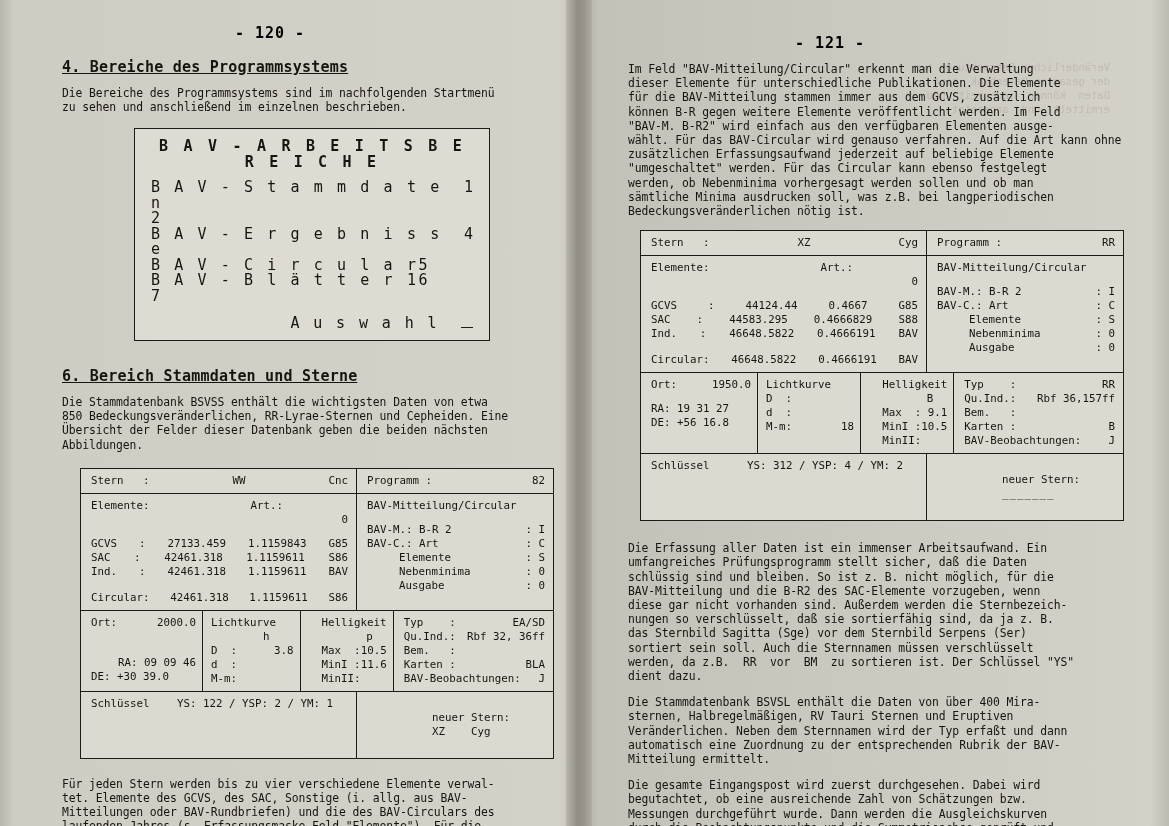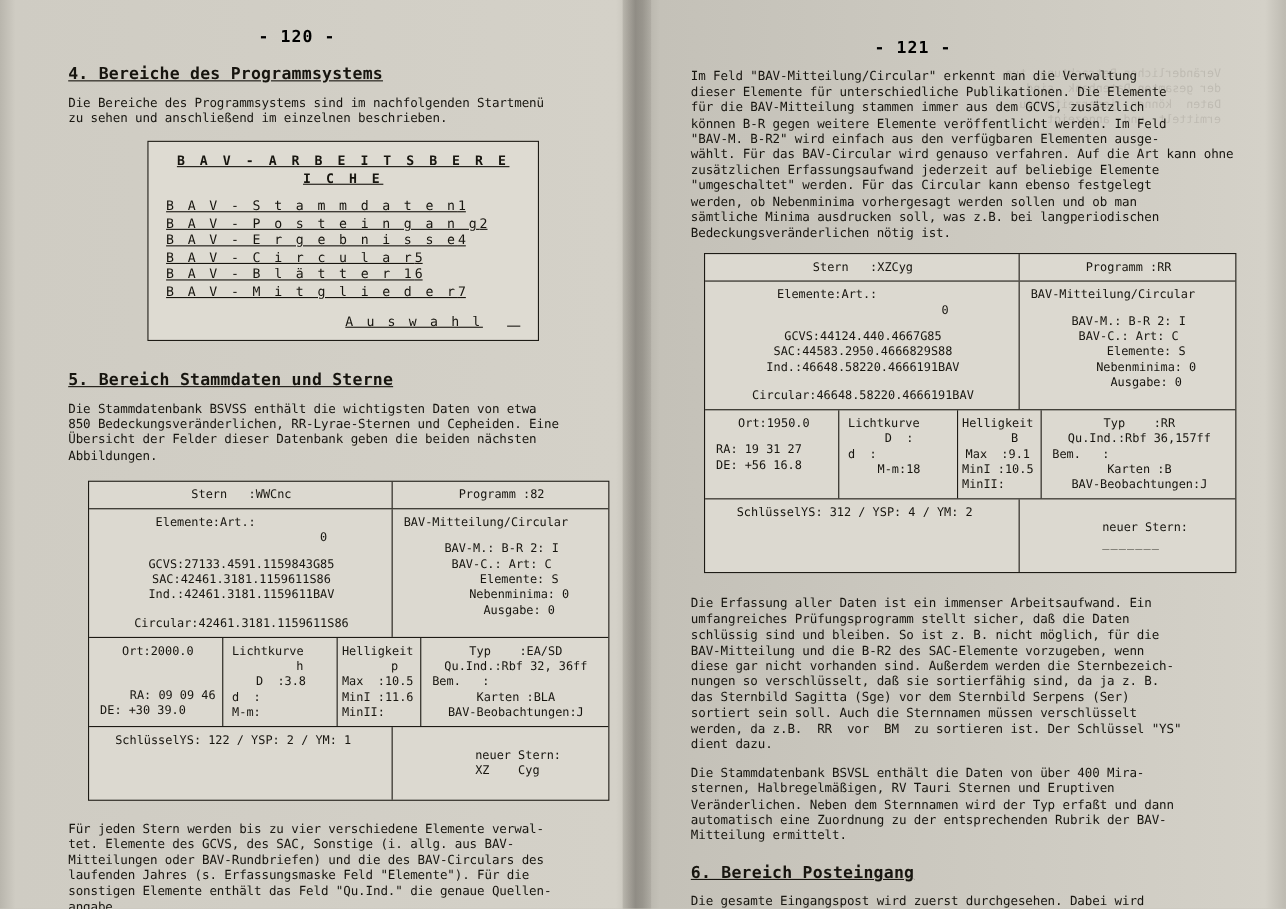--- a/index.html
+++ b/index.html
@@ -45,44 +45,44 @@
   p.t{
     font-size:11.4px;line-height:14.2px;margin:0 0 12px 0;
     white-space:pre-wrap;letter-spacing:-.1px;
     font-family:"DejaVu Sans Mono", monospace;
   }
 
   
   .menubox{
     border:1.5px solid #1d1b15;background:#dedbd2;
     padding:10px 16px 8px 16px;
-    font-size:12px;line-height:15.5px;text-decoration:underline;
+    font-size:15px;line-height:15.5px;
   }
   .menubox .title{letter-spacing:3.2px;font-weight:bold;text-align:center;margin-bottom:10px;}
   .menurow{display:flex;letter-spacing:2.6px;}
   .menurow .num{letter-spacing:0;}
   .menusel{display:flex;justify-content:flex-end;margin-top:12px;letter-spacing:2.4px;}
   .menusel .und{letter-spacing:0;margin-left:22px;border-bottom:1px solid #1d1b15;width:12px;display:inline-block;height:11px;}
 
   
   .screen{
     border:1.5px solid #1d1b15;background:#dcd9d0;
     font-size:10.8px;line-height:14px;
     font-family:"DejaVu Sans Mono", monospace;
   }
   .srow{display:flex;}
   .sband{border-bottom:1.2px solid #1d1b15;}
   .sleft{flex:1 1 auto;padding:5px 8px 5px 10px;}
   .sright{width:178px;border-left:1.2px solid #1d1b15;padding:5px 8px 5px 10px;}
-  .kv{display:flex;justify-content:center;white-space:pre;}
+  .kv{display:flex;justify-content:space-between;white-space:pre;}
   .line{white-space:pre;}
   .cells3{display:flex;}
   .c1{width:118px;padding:5px 6px 5px 10px;}
   .c2{width:104px;border-left:1.2px solid #1d1b15;padding:5px 6px 5px 8px;}
-  .c3{flex:1 1 auto;border-left:1.2px solid #1d1b15;padding:5px 6px 5px 4px;}
+  .c3{flex:1 1 auto;border-left:1.2px solid #1d1b15;padding:5px 6px 5px 21px;}
   .c4{width:178px;border-left:1.2px solid #1d1b15;padding:5px 8px 5px 10px;}
   .lastrow{display:flex;}
   .lrleft{flex:1 1 auto;padding:5px 8px 5px 10px;}
   .lrright{width:178px;border-left:1.2px solid #1d1b15;padding:5px 8px 5px 10px;white-space:pre;margin-left:15px;}
   .dots{letter-spacing:1px;}
 
   
   .ghost{
     position:absolute;color:rgba(60,56,48,.13);
     font-size:10.5px;line-height:14px;
@@ -112,47 +112,45 @@
     <p class="t">Die Bereiche des Programmsystems sind im nachfolgenden Startmenü
 zu sehen und anschließend im einzelnen beschrieben.</p>
 
     <div class="menubox" style="margin:14px 72px 0 72px;">
       <div class="title">B A V - A R B E I T S B E R E I C H E</div>
       <div class="menurow">
         <span>B A V - S t a m m d a t e n</span>
         <span class="num">1</span>
       </div>
       <div class="menurow">
-        <span>B A V - P o s t e i n g a n g</span>
         <span class="num">2</span>
       </div>
       <div class="menurow">
         <span>B A V - E r g e b n i s s e</span>
         <span class="num">4</span>
       </div>
       <div class="menurow">
         <span>B A V - C i r c u l a r</span>
         <span class="num">5</span>
       </div>
       <div class="menurow">
         <span>B A V - B l ä t t e r  1</span>
         <span class="num">6</span>
       </div>
       <div class="menurow">
-        <span>B A V - M i t g l i e d e r</span>
         <span class="num">7</span>
       </div>
       <div class="menusel">
         <span>A u s w a h l</span>
         <span class="und"></span>
       </div>
     </div>
 
     <div style="height:26px;"></div>
-    <div class="h">5. Bereich Stammdaten und Sterne</div>
+    <div class="h">6. Bereich Stammdaten und Sterne</div>
     <p class="t">Die Stammdatenbank BSVSS enthält die wichtigsten Daten von etwa
 850 Bedeckungsveränderlichen, RR-Lyrae-Sternen und Cepheiden. Eine
 Übersicht der Felder dieser Datenbank geben die beiden nächsten
 Abbildungen.</p>
 
     <div class="screen" style="margin:16px 8px 0 18px;">
       <div class="srow sband">
         <div class="sleft">
           <div class="kv">
             <span>Stern   :</span>
@@ -339,19 +337,18 @@
 nungen so verschlüsselt, daß sie sortierfähig sind, da ja z. B.
 das Sternbild Sagitta (Sge) vor dem Sternbild Serpens (Ser)
 sortiert sein soll. Auch die Sternnamen müssen verschlüsselt
 werden, da z.B.  RR  vor  BM  zu sortieren ist. Der Schlüssel "YS"
 dient dazu.</p>
     <p class="t">Die Stammdatenbank BSVSL enthält die Daten von über 400 Mira-
 sternen, Halbregelmäßigen, RV Tauri Sternen und Eruptiven
 Veränderlichen. Neben dem Sternnamen wird der Typ erfaßt und dann
 automatisch eine Zuordnung zu der entsprechenden Rubrik der BAV-
 Mitteilung ermittelt.</p>
-    <div class="h" style="margin-top:18px;">6. Bereich Posteingang</div>
     <p class="t">Die gesamte Eingangspost wird zuerst durchgesehen. Dabei wird
 begutachtet, ob eine ausreichende Zahl von Schätzungen bzw.
 Messungen durchgeführt wurde. Dann werden die Ausgleichskurven
 durch die Beobachtungspunkte und die Symmetrieachse geprüft und</p>
   </div>
 </div>
 
 </body></html>

